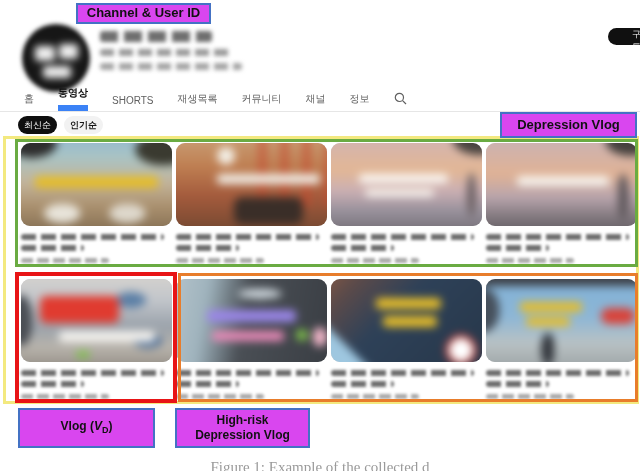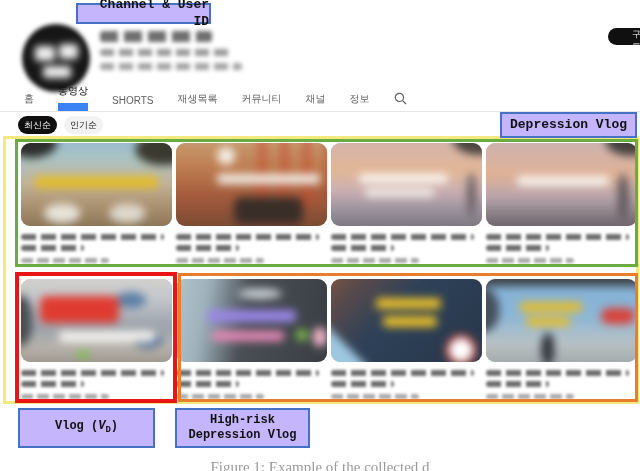--- a/index.html
+++ b/index.html
@@ -2,24 +2,24 @@
 <html style="--c-blue: #4472c4; --c-yellow: #f3e97f; --c-green: #6aab42; --c-red: #e81416; --c-orange: #e87d2b;"><head>
 <meta charset="utf-8">
 <style>
   html,body{margin:0;padding:0;background:#fff;}
   .page{
     position:relative;width:640px;height:471px;background:#fff;
     font-family:"Liberation Sans",sans-serif;overflow:hidden;
   }
   
   .ann-label{
-    position:absolute;background:#c4b5fd;border:2px solid var(--c-blue,#4472c4);
-    font-family:Liberation Mono, monospace;font-weight:bold;color:#111;
+    position:absolute;background:#d946ef;border:2px solid var(--c-blue,#4472c4);
+    font-family:Liberation Sans, sans-serif;font-weight:bold;color:#111;
     display:flex;flex-direction:column;align-items:center;justify-content:center;
-    text-align:right;line-height:1.25;box-sizing:border-box;z-index:30;
+    text-align:center;line-height:1.25;box-sizing:border-box;z-index:30;
   }
   .ann-channel{left:76px;top:3px;width:135px;height:21px;font-size:13px;}
   .ann-depvlog{left:500px;top:112px;width:137px;height:26px;font-size:13px;}
   .ann-diag{left:18px;top:408px;width:137px;height:40px;font-size:12px;}
   .ann-high{left:175px;top:408px;width:135px;height:40px;font-size:12px;}
   .ann-diag .var{font-style:italic;}
   .ann-diag sub{font-size:9px;}
   .box{position:absolute;box-sizing:border-box;z-index:20;pointer-events:none;}
   .box-yellow{left:3px;top:136px;width:636px;height:268px;border:3px solid var(--c-yellow,#f3e97f);}
   .box-green{left:15px;top:139px;width:623px;height:128px;border:3px solid var(--c-green,#6aab42);}
@@ -40,28 +40,28 @@
   .ch-desc{left:100px;top:63px;width:142px;height:7px;
     background:repeating-linear-gradient(90deg,#a5a5a5 0 14px,rgba(0,0,0,0) 14px 19px);}
   .subscribe{
     position:absolute;left:608px;top:28px;height:17px;padding:0 24px;border:none;
     background:#101010;color:#fff;font-size:9px;border-radius:9px;
     font-family:"Liberation Sans",sans-serif;filter:blur(.6px);
   }
   
   .tabs{position:absolute;left:24px;top:92px;height:19px;display:flex;gap:24px;align-items:flex-end;}
   .tab{font-size:10px;color:#606060;padding-bottom:5px;filter:blur(.5px);cursor:pointer;}
-  .tab.active{color:#0f0f0f;font-weight:normal;border-bottom:8px solid #3b82f6;}
+  .tab.active{color:#0f0f0f;font-weight:bold;border-bottom:6px solid #3b82f6;}
   .tab-search{padding-bottom:4px;}
   .divider{position:absolute;left:0;top:111px;width:640px;height:1px;background:#e6e6e6;}
   
   .chip{position:absolute;top:116px;height:18px;display:flex;align-items:center;
     padding:0 6px;border-radius:9px;font-size:9px;filter:blur(.6px);}
   .chip-latest{left:18px;background:#0f0f0f;color:#fff;}
-  .chip-popular{left:64px;background:#f2f2f2;color:#141414;}
+  .chip-popular{left:64px;background:#f2f2f2;color:#141414;font-weight:bold;}
   
   .vrow{position:absolute;left:21px;display:flex;gap:4px;z-index:10;}
   .row1{top:143px;} .row2{top:279px;}
   .card{width:151px;}
   .thumb{position:relative;width:151px;height:83px;border-radius:9px;overflow:hidden;background:#ccc;}
   .tin{position:absolute;inset:-10px;filter:blur(4px);}
   .tin .ba,.tin .bb{position:absolute;border-radius:4px;}
   .vtitle{border-radius:3px;filter:blur(1.8px);height:6px;
     background:repeating-linear-gradient(90deg,#6e6e6e 0 15px,rgba(0,0,0,0) 15px 20px);}
   .t1{margin-top:8px;width:95%;}

